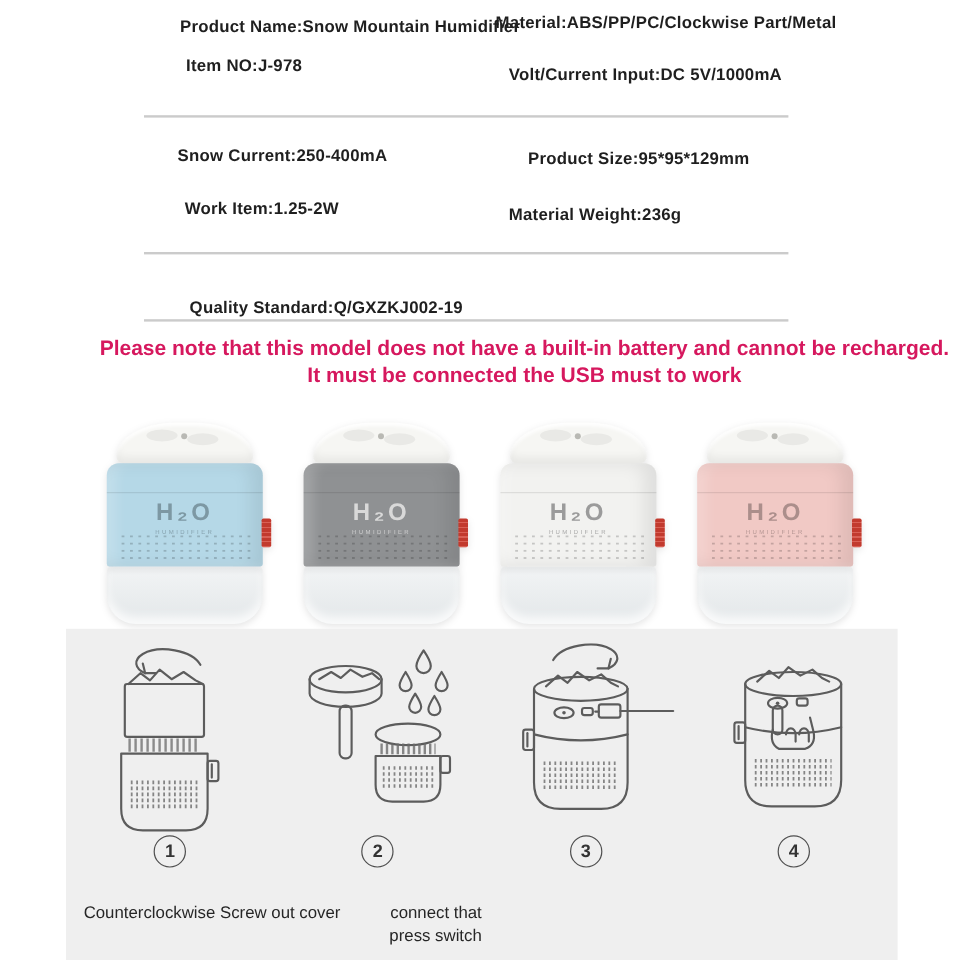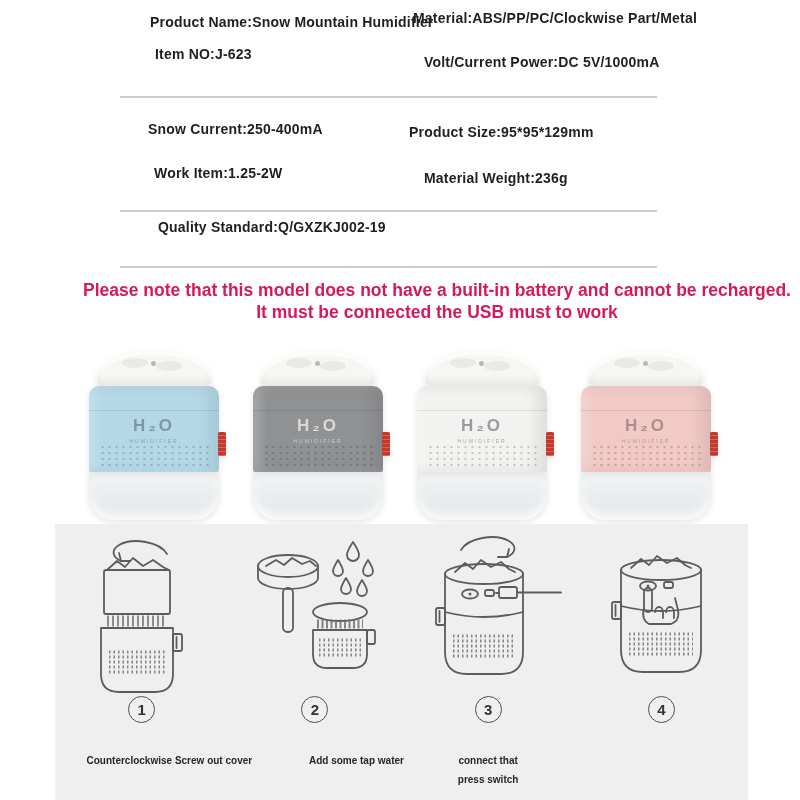--- a/index.html
+++ b/index.html
@@ -21,63 +21,63 @@
   .cap{position:relative;height:34px;margin:0 8px;background:#f6f6f3;
     border-radius:46% 46% 6px 6px / 90% 90% 6px 6px;
     box-shadow:inset 0 -5px 7px rgba(0,0,0,0.06), inset 0 3px 3px rgba(255,255,255,.9);}
   .cap::before{content:"";position:absolute;left:22%;top:6px;width:26px;height:10px;border-radius:50%;
     background:rgba(0,0,0,0.05);box-shadow:34px 3px 0 rgba(0,0,0,0.05);}
   .nozzle{position:absolute;left:50%;top:9px;width:5px;height:5px;margin-left:-3px;border-radius:50%;background:#b9b9b4;}
   .pbody{position:relative;height:86px;background:var(--body);border-radius:10px 10px 2px 2px;
     box-shadow:inset -10px 0 14px rgba(0,0,0,0.08), inset 8px 0 10px rgba(255,255,255,0.18);}
   .seam{position:absolute;top:24px;left:0;right:0;height:0;border-top:1px solid rgba(0,0,0,0.09);}
   .brand{position:absolute;top:30px;left:0;right:0;text-align:center;color:var(--label);}
-  .h2o{font-size:17px;font-weight:bold;letter-spacing:3px;}
+  .h2o{font-size:20px;font-weight:bold;letter-spacing:3px;}
   .h2o-sub{font-size:5px;letter-spacing:2px;margin-top:2px;opacity:.85;}
   .dots{position:absolute;bottom:2px;left:10px;right:10px;height:26px;
     background-image:radial-gradient(rgba(0,0,0,0.22) 1px, transparent 1.3px);
     background-size:7px 6px;opacity:.85;}
   .tank{height:48px;background:linear-gradient(#f2f4f5,#e3e7e9);
     border-radius:4px 4px 24px 24px;
     box-shadow:inset 0 4px 4px rgba(0,0,0,0.05), inset 0 -6px 8px rgba(255,255,255,.8);}
   .tag{position:absolute;right:-7px;top:80px;width:8px;height:24px;border-radius:1.5px;
     background:repeating-linear-gradient(#c23a2e 0 3px, #d96055 3px 4px);}
   
   .panel{position:absolute;left:55px;top:524px;width:693px;height:276px;background:#efefef;}
   .steps{display:flex;padding-top:12px;}
   .step{flex:1;display:flex;justify-content:center;}
   .step svg{display:block;}
   .nums{display:flex;margin-top:2px;}
   .num-wrap{flex:1;display:flex;justify-content:center;}
   .num{width:25px;height:25px;border:1.6px solid #4f4f4f;border-radius:50%;
     font-size:15px;font-weight:bold;color:#333;display:flex;align-items:center;justify-content:center;background:transparent;}
   .captions{display:flex;margin-top:28px;align-items:flex-start;}
-  .caption{font-size:10px;font-weight:bold;color:#262626;text-align:center;white-space:pre-line;line-height:19px;}
+  .caption{font-size:14px;font-weight:normal;color:#262626;text-align:right;white-space:pre-line;line-height:19px;}
   .cap1{flex-basis:33%;white-space:nowrap;}
   .cap2{flex-basis:21%;white-space:nowrap;}
   .cap3{flex-basis:29%;white-space:nowrap;}
   .cap4{flex-basis:17%;}
   .sketch{stroke:#5c5c5c;fill:none;stroke-width:1.8;stroke-linecap:round;stroke-linejoin:round;}
   .hatch{stroke:#6a6a6a;stroke-linecap:butt;}
 </style>
 </head>
 <body>
 
 <div>
   <div class="spec-cell" style="left:150px;top:14px">Product Name:Snow Mountain Humidifier</div>
   <div class="spec-cell" style="left:413px;top:10px">Material:ABS/PP/PC/Clockwise Part/Metal</div>
-  <div class="spec-cell" style="left:155px;top:46px">Item NO:J-623</div>
-  <div class="spec-cell" style="left:424px;top:54px">Volt/Current Power:DC 5V/1000mA</div>
+  <div class="spec-cell" style="left:155px;top:46px">Item NO:J-978</div>
+  <div class="spec-cell" style="left:424px;top:54px">Volt/Current Input:DC 5V/1000mA</div>
   <div class="divider" style="top:96px"></div>
   <div class="spec-cell" style="left:148px;top:121px">Snow Current:250-400mA</div>
-  <div class="spec-cell" style="left:409px;top:124px">Product Size:95*95*129mm</div>
+  <div class="spec-cell" style="left:440px;top:124px">Product Size:95*95*129mm</div>
   <div class="spec-cell" style="left:154px;top:165px">Work Item:1.25-2W</div>
   <div class="spec-cell" style="left:424px;top:170px">Material Weight:236g</div>
   <div class="divider" style="top:210px"></div>
-  <div class="spec-cell" style="left:158px;top:219px">Quality Standard:Q/GXZKJ002-19</div>
+  <div class="spec-cell" style="left:158px;top:248px">Quality Standard:Q/GXZKJ002-19</div>
   <div class="divider" style="top:266px"></div>
 </div>
 
 <div class="notice">
   <div style="color: rgb(214, 24, 94);">Please note that this model does not have a built-in battery and cannot be recharged.</div>
   <div style="color: rgb(214, 24, 94);">It must be connected the USB must to work</div>
 </div>
 
 <div class="products">
   <div class="product" style="--body: #b5d8e7; --label: #7d98a3;">
@@ -229,17 +229,16 @@
       </div>
     <div class="num-wrap">
         <div class="num">3</div>
       </div>
     <div class="num-wrap">
         <div class="num">4</div>
       </div>
   </div>
   <div class="captions">
     <div class="caption cap1">Counterclockwise Screw out cover</div>
-    <div class="caption cap2">Add some tap water</div>
     <div class="caption cap4">connect that
 press switch</div>
   </div>
 </div>
 
 </body></html>

